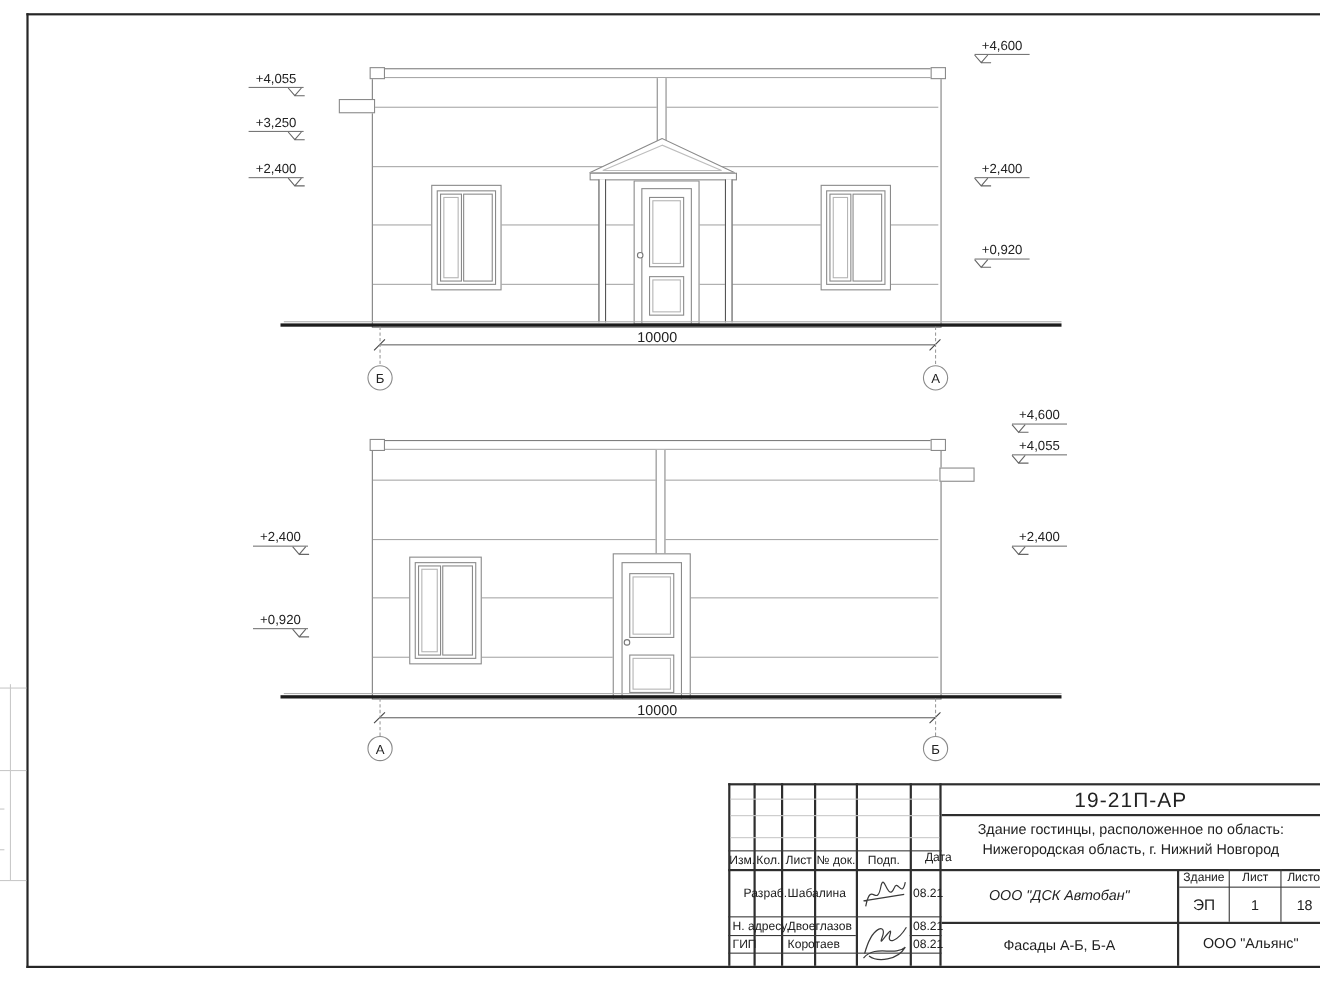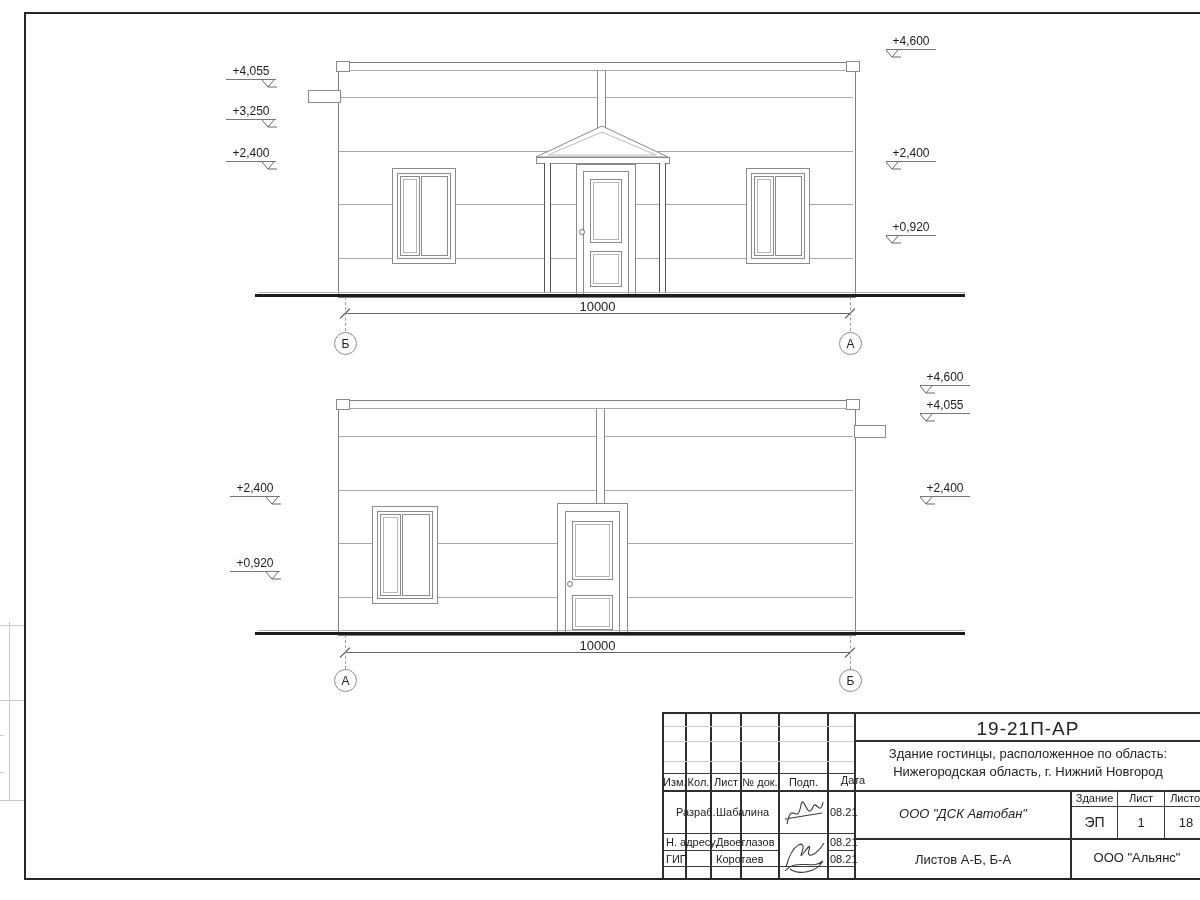--- a/index.html
+++ b/index.html
@@ -288,19 +288,19 @@
     <span class="ctr abs">ООО "ДСК Автобан"</span>
   </div>
   <div class="tbt" style="left:1072px;top:792px;width:45px;text-align:center;">Здание</div>
   <div class="tbt" style="left:1118px;top:792px;width:46px;text-align:center;">Лист</div>
   <div class="tbt" style="left:1165px;top:792px;width:46px;text-align:center;">Листов</div>
   <div class="tbt" style="left:1072px;top:814px;width:45px;text-align:center;font-size:14px;">ЭП</div>
   <div class="tbt" style="left:1118px;top:815px;width:46px;text-align:center;font-size:13px;">1</div>
   <div class="tbt" style="left:1165px;top:815px;width:42px;text-align:center;font-size:13px;">18</div>
 
   <div class="tbt13" style="left:963px;top:852px;">
-    <span class="ctr abs">Листов А-Б, Б-А</span>
+    <span class="ctr abs">Фасады А-Б, Б-А</span>
   </div>
   <div class="tbt13" style="left:1137px;top:850px;">
     <span class="ctr abs">ООО "Альянс"</span>
   </div>
 
 </div>
 
 </body></html>

